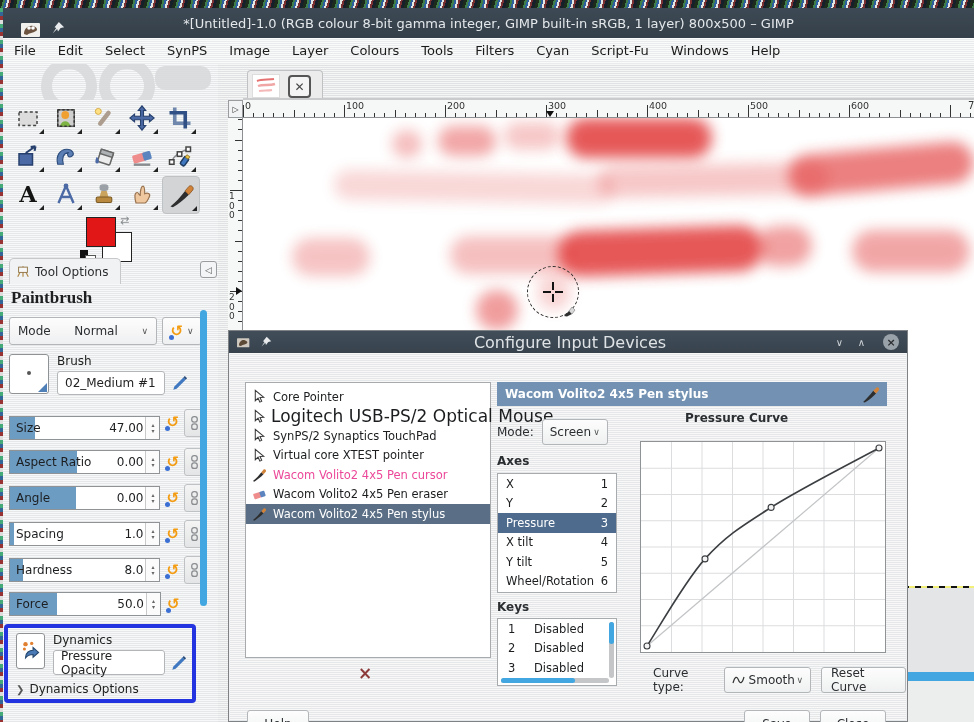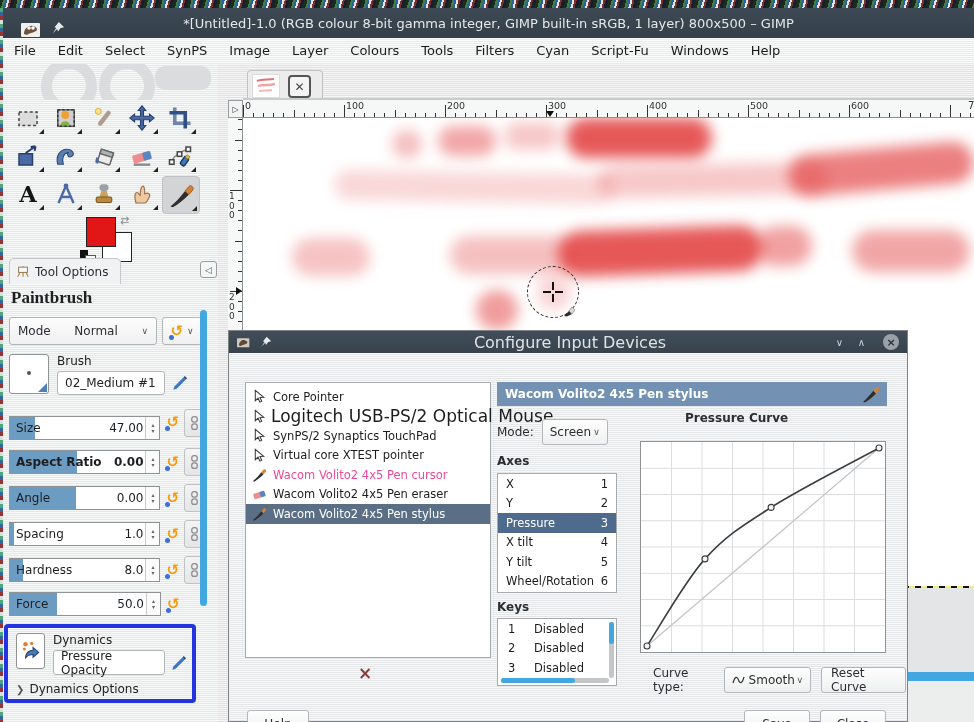--- a/index.html
+++ b/index.html
@@ -299,21 +299,21 @@
           </div>
           <div class="reset-g" style="margin-left: 6px;">↺<i></i></div>
           <div class="chainbtn" style="margin-left: 5px;">
             <svg width="11" height="16" viewBox="0 0 12 16">
               <rect x="3" y="1" width="6" height="6" rx="2.5" fill="none" stroke="#8a8d90" stroke-width="1.4"></rect>
               <rect x="3" y="9" width="6" height="6" rx="2.5" fill="none" stroke="#8a8d90" stroke-width="1.4"></rect>
             </svg>
           </div>
         </div>
         <div class="row" style="margin-bottom: 8px;">
-          <div class="slider" style="width: 152px; font-weight: bold;">
+          <div class="slider" style="width: 152px;">
             <div class="fill" style="width: 45%;"></div>
             <div class="lab">Aspect Ratio</div>
             <div class="val">0.00</div>
             <div class="spin">
               <span>▴</span>
               <span>▾</span>
             </div>
           </div>
           <div class="reset-g" style="margin-left: 6px;">↺<i></i></div>
           <div class="chainbtn" style="margin-left: 5px;">

